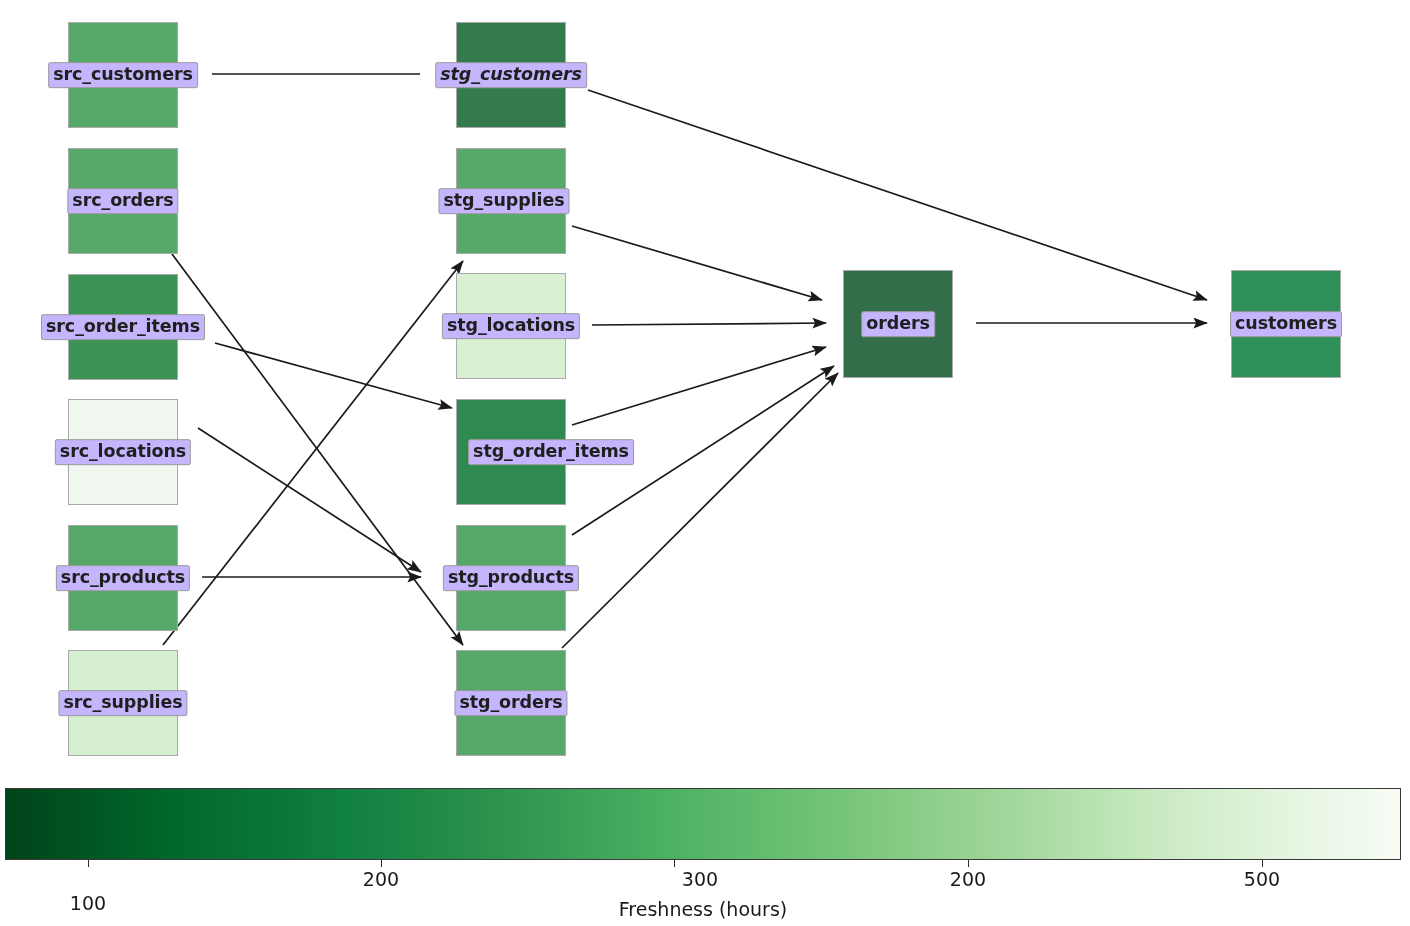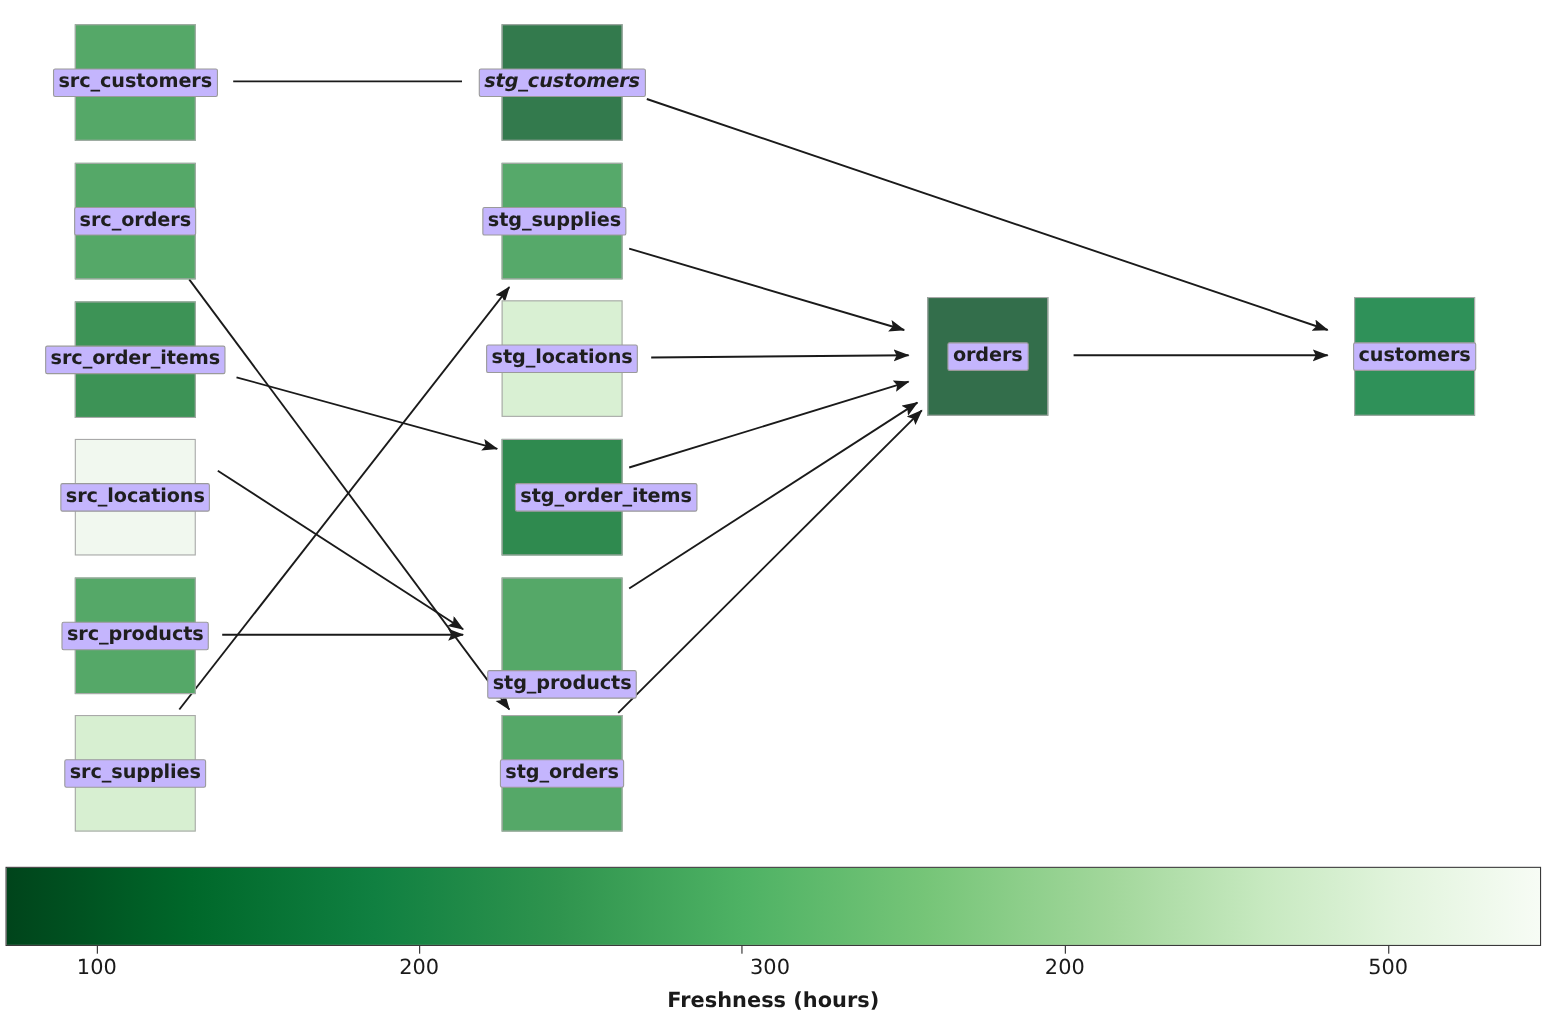--- a/index.html
+++ b/index.html
@@ -91,21 +91,20 @@
     font-family: "DejaVu Sans", sans-serif;
   }
   #cb-title {
     position: absolute;
     top: 898px;
     left: 703px;
     transform: translateX(-50%);
     font-size: 19px;
     color: #1a1a1a;
     white-space: nowrap;
-    font-weight: bold;
   }
 </style>
 </head>
 <body>
 
 <div id="stage">
 
   <svg id="edge-layer" viewBox="0 0 1410 926" width="1410" height="926" xmlns="http://www.w3.org/2000/svg">
     <defs>
       <marker id="arrowhead" markerWidth="9" markerHeight="9" refX="8" refY="3.2" orient="auto" markerUnits="strokeWidth">
@@ -144,35 +143,35 @@
       <div class="node-label" style="left: 123px; top: 703px;">src_supplies</div>
       <div class="node" style="left: 456px; top: 22px; width: 110px; height: 106px; background: rgb(51, 122, 77);"></div>
       <div class="node-label" style="left: 511px; top: 75px; font-style: italic;">stg_customers</div>
       <div class="node" style="left: 456px; top: 148px; width: 110px; height: 106px; background: rgb(86, 169, 106);"></div>
       <div class="node-label" style="left: 504px; top: 201px;">stg_supplies</div>
       <div class="node" style="left: 456px; top: 273px; width: 110px; height: 106px; background: rgb(217, 240, 211);"></div>
       <div class="node-label" style="left: 511px; top: 326px;">stg_locations</div>
       <div class="node" style="left: 456px; top: 399px; width: 110px; height: 106px; background: rgb(47, 138, 79);"></div>
       <div class="node-label" style="left: 511px; top: 452px; margin-left: 40px;">stg_order_items</div>
       <div class="node" style="left: 456px; top: 525px; width: 110px; height: 106px; background: rgb(85, 168, 104);"></div>
-      <div class="node-label" style="left: 511px; top: 578px; margin-top: 44px;">stg_products</div>
+      <div class="node-label" style="left: 511px; top: 578px;">stg_products</div>
       <div class="node" style="left: 456px; top: 650px; width: 110px; height: 106px; background: rgb(85, 168, 104);"></div>
       <div class="node-label" style="left: 511px; top: 703px;">stg_orders</div>
       <div class="node" style="left: 843px; top: 270px; width: 110px; height: 108px; background: rgb(51, 110, 75);"></div>
       <div class="node-label" style="left: 898px; top: 324px;">orders</div>
       <div class="node" style="left: 1231px; top: 270px; width: 110px; height: 108px; background: rgb(47, 145, 89);"></div>
       <div class="node-label" style="left: 1286px; top: 324px;">customers</div>
     </div>
 
   <div id="colorbar-wrap">
     <div id="colorbar"></div>
   </div>
   <div id="cb-ticks">
       <div class="cb-tick" style="left: 88px;"></div>
-      <div class="cb-ticklabel" style="left: 88px;">100</div>
+      <div class="cb-ticklabel" style="left: 88px; margin-top: 24px;">100</div>
       <div class="cb-tick" style="left: 381px;"></div>
       <div class="cb-ticklabel" style="left: 381px;">200</div>
       <div class="cb-tick" style="left: 674px;"></div>
       <div class="cb-ticklabel" style="left: 700px;">300</div>
       <div class="cb-tick" style="left: 968px;"></div>
       <div class="cb-ticklabel" style="left: 968px;">200</div>
       <div class="cb-tick" style="left: 1262px;"></div>
       <div class="cb-ticklabel" style="left: 1262px;">500</div>
     </div>
   <div id="cb-title">Freshness (hours)</div>

